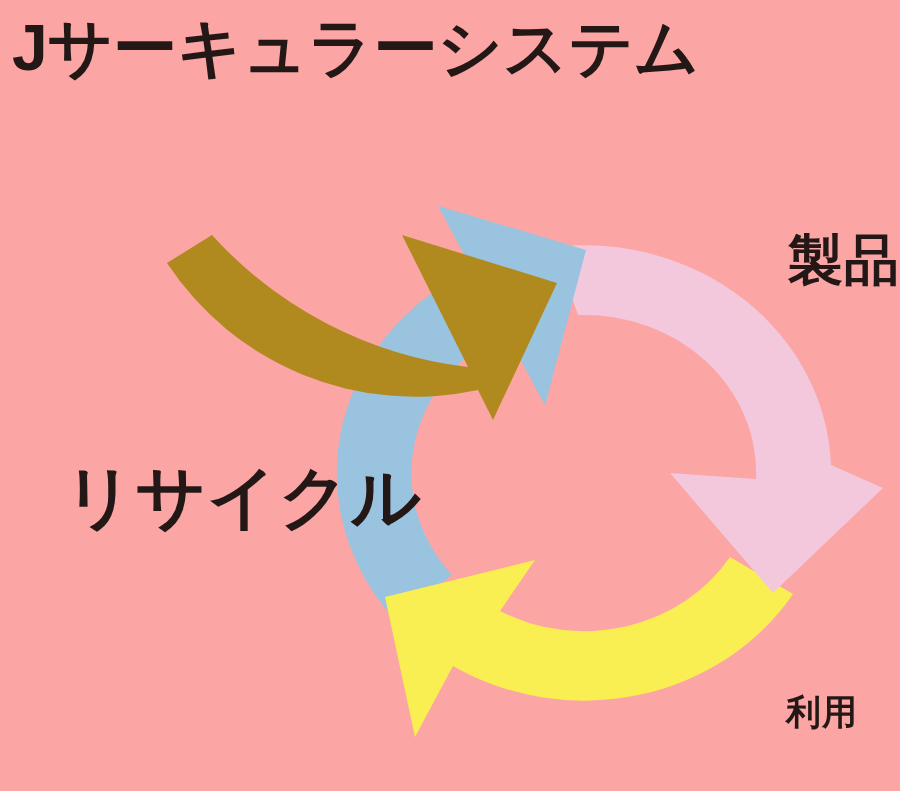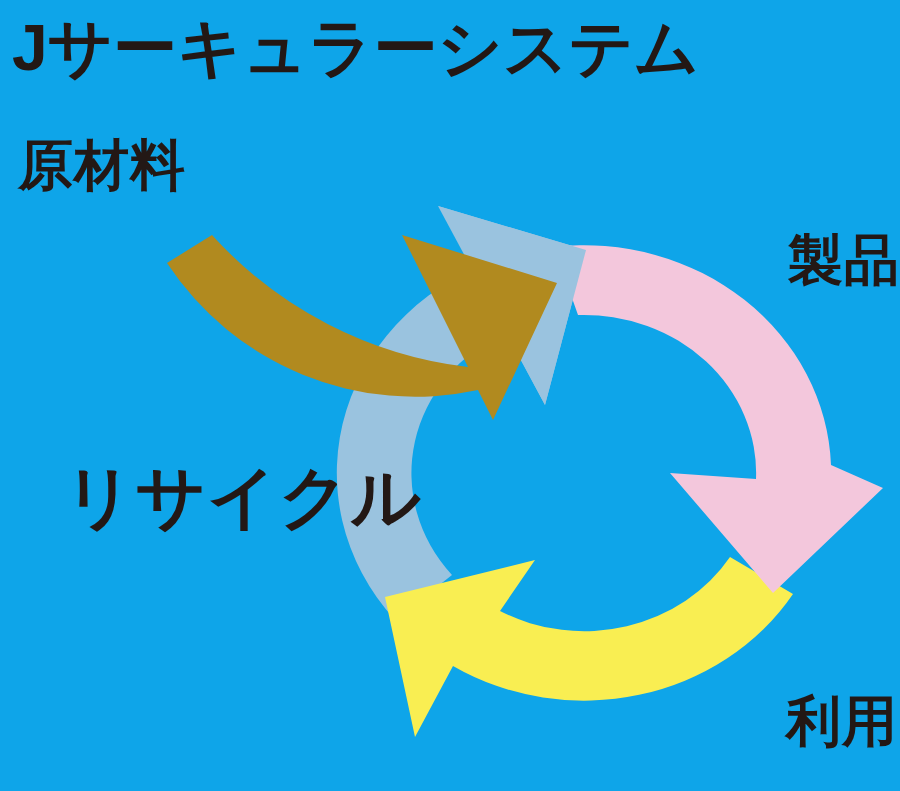--- a/index.html
+++ b/index.html
@@ -1,20 +1,20 @@
 <!DOCTYPE html>
 <html><head>
 <meta charset="utf-8">
 <style>
   html, body { margin: 0; padding: 0; background: #ffffff; }
   #stage {
     position: relative;
     width: 900px;
     height: 791px;
-    background: #0ea5e9;
+    background: #fca5a5;
     overflow: hidden;
     font-family: "Liberation Sans", "DejaVu Sans", sans-serif;
   }
   #diagram-svg {
     position: absolute;
     left: 0; top: 0;
     width: 900px; height: 791px;
   }
   .jp-label {
     position: absolute;
@@ -27,21 +27,21 @@
   #page-title {
     left: 12px;
     top: 16px;
     font-size: 64px;
     letter-spacing: 0px;
     color: #231815;
   }
   #label-raw-materials { left: 18px;  top: 138px; font-size: 55px; }
   #label-product       { left: 788px; top: 233px; font-size: 55px; }
   #label-recycle       { left: 64px;  top: 463px; font-size: 69px; }
-  #label-use           { left: 786px; top: 694px; font-size: 55px; text-align: center; }
+  #label-use           { left: 786px; top: 694px; font-size: 35px; text-align: center; }
 </style>
 </head>
 <body>
 
 <div id="stage">
 
   <svg id="diagram-svg" viewBox="0 0 900 791" xmlns="http://www.w3.org/2000/svg">
 
     <path d="M 395 620
              A 247 228 0 0 1 508 256
@@ -77,21 +77,20 @@
              L 402 235
              L 557 283
              L 493 420
              L 478 390
              A 297 297 0 0 1 167 263
              Z" fill="#B18A1F"></path>
   </svg>
 
   <div id="page-title" class="jp-label">Jサーキュラーシステム</div>
 
-  <div id="label-raw-materials" class="jp-label">原材料</div>
 
   <div id="label-product" class="jp-label">製品</div>
 
   <div id="label-recycle" class="jp-label">リサイクル</div>
 
   <div id="label-use" class="jp-label">利用</div>
 
 </div>
 
 </body></html>

